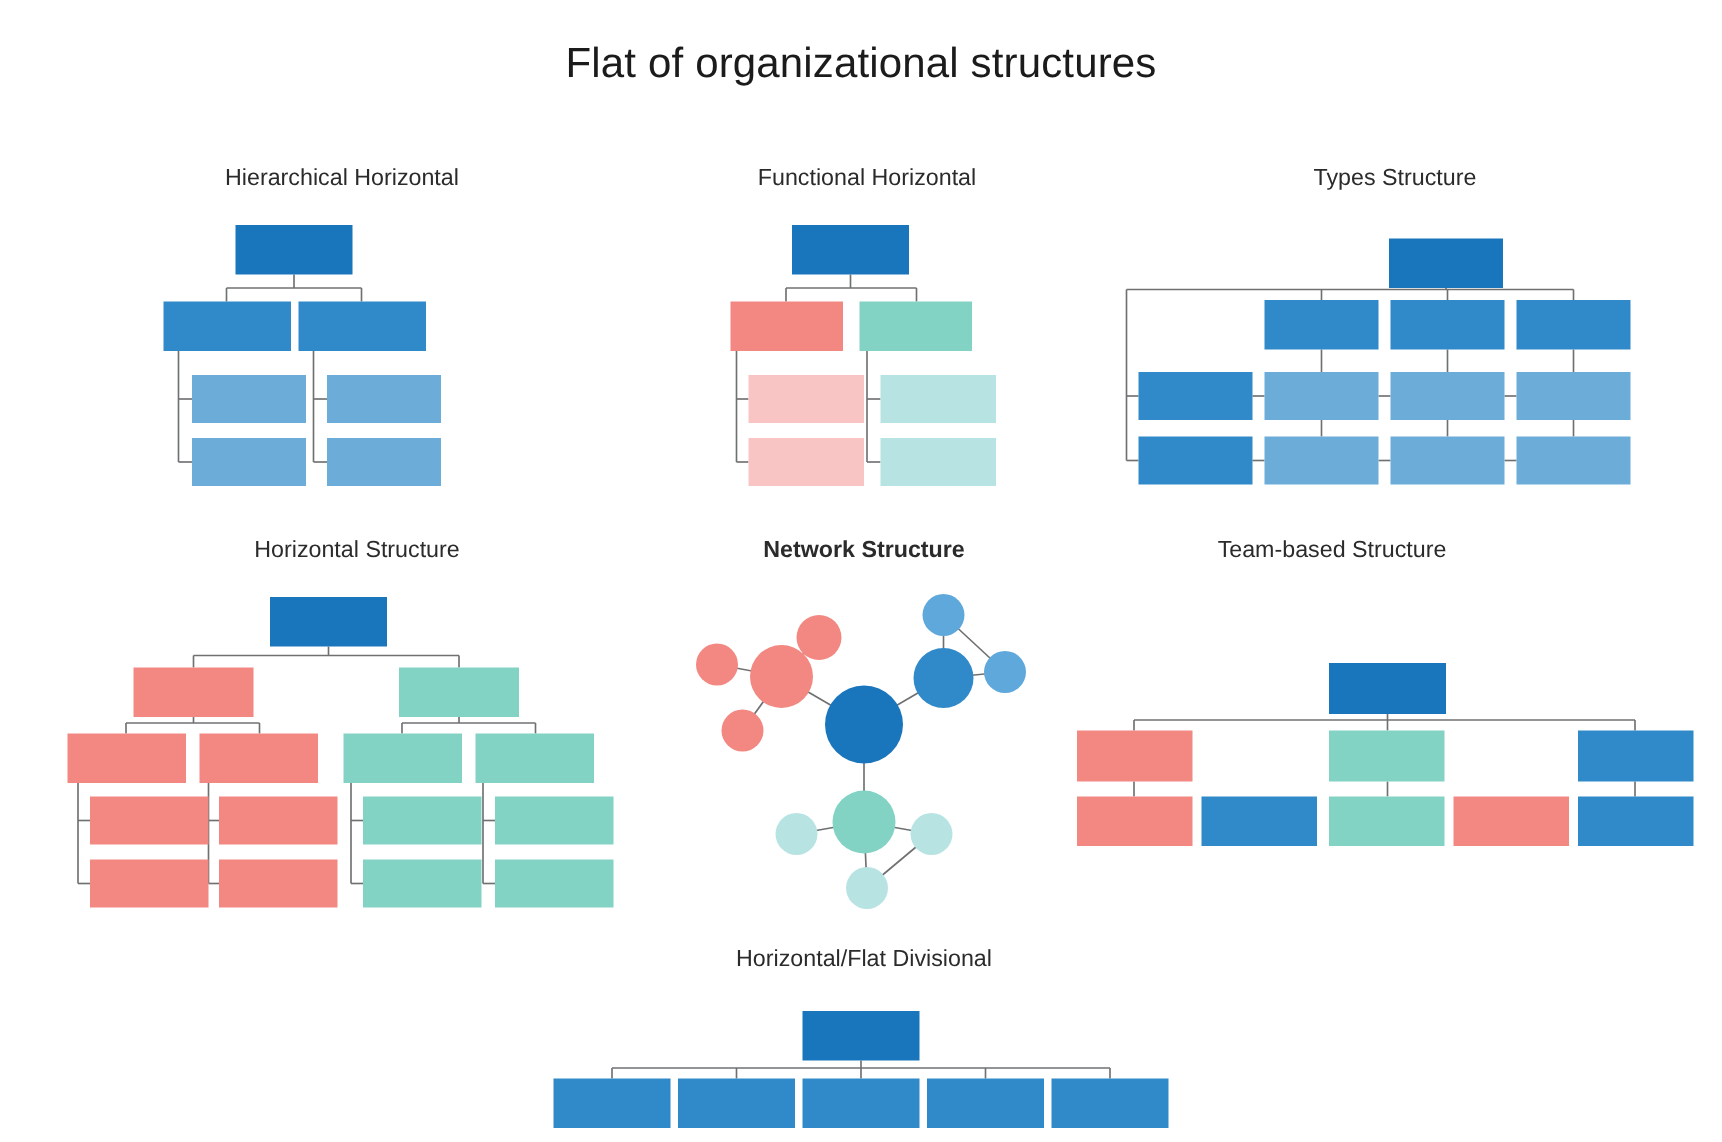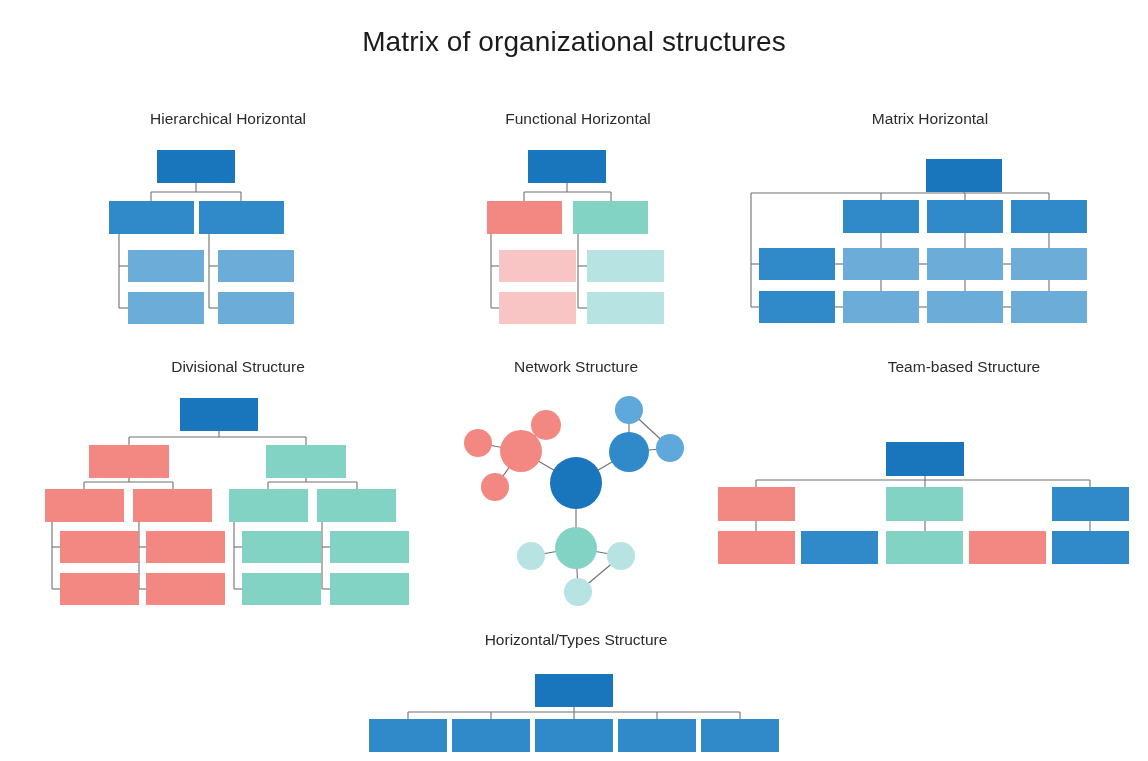--- a/index.html
+++ b/index.html
@@ -19,21 +19,21 @@
   .stage{position:absolute;left:0;top:0;width:100%;height:100%;}
   .node{position:absolute;box-sizing:border-box;}
   .wires{position:absolute;left:0;top:0;overflow:visible;pointer-events:none;}
   .wires line, .wires path{stroke:#6f7072;stroke-width:1.1;fill:none;}
   .netnode{position:absolute;border-radius:50%;}
   .netwire{stroke:#6f7072;stroke-width:1.1;fill:none;}
 </style>
 </head>
 <body>
 
-<div id="page-title">Matrix of organizational structures</div>
+<div id="page-title">Flat of organizational structures</div>
 
 <svg class="wires" width="1148" height="761" viewBox="0 0 1148 761" aria-hidden="true">
 
   <g>
     <line x1="196" y1="183" x2="196" y2="192"></line>
     <line x1="151" y1="192" x2="241" y2="192"></line>
     <line x1="151" y1="192" x2="151" y2="201"></line>
     <line x1="241" y1="192" x2="241" y2="201"></line>
     <line x1="119" y1="234" x2="119" y2="308"></line>
     <line x1="119" y1="266" x2="128" y2="266"></line>
@@ -139,25 +139,25 @@
       <line x1="521" y1="451" x2="495" y2="487" class="netwire"></line>
       <line x1="576" y1="548" x2="531" y2="556" class="netwire"></line>
       <line x1="576" y1="548" x2="621" y2="556" class="netwire"></line>
       <line x1="576" y1="548" x2="578" y2="592" class="netwire"></line>
       <line x1="621" y1="556" x2="578" y2="592" class="netwire"></line>
     </g>
 </svg>
 
 <div class="panel-title" style="left:128px;top:110px;width:200px;">Hierarchical Horizontal</div>
 <div class="panel-title" style="left:478px;top:110px;width:200px;">Functional Horizontal</div>
-<div class="panel-title" style="left:830px;top:110px;width:200px;">Matrix Horizontal</div>
-<div class="panel-title" style="left:138px;top:358px;width:200px;">Divisional Structure</div>
-<div class="panel-title" style="left:476px;top:358px;width:200px;">Network Structure</div>
-<div class="panel-title" style="left:864px;top:358px;width:200px;">Team-based Structure</div>
-<div class="panel-title" style="left:456px;top:631px;width:240px;">Horizontal/Types Structure</div>
+<div class="panel-title" style="left:830px;top:110px;width:200px;">Types Structure</div>
+<div class="panel-title" style="left:138px;top:358px;width:200px;">Horizontal Structure</div>
+<div class="panel-title" style="left:476px;top:358px;width:200px;font-weight:bold;">Network Structure</div>
+<div class="panel-title" style="left:788px;top:358px;width:200px;">Team-based Structure</div>
+<div class="panel-title" style="left:456px;top:631px;width:240px;">Horizontal/Flat Divisional</div>
 
 <div class="stage" id="boxes-layer">
     <div class="node" style="left: 157px; top: 150px; width: 78px; height: 33px; background: rgb(26, 118, 188);"></div>
     <div class="node" style="left: 109px; top: 201px; width: 85px; height: 33px; background: rgb(48, 137, 200);"></div>
     <div class="node" style="left: 199px; top: 201px; width: 85px; height: 33px; background: rgb(48, 137, 200);"></div>
     <div class="node" style="left: 128px; top: 250px; width: 76px; height: 32px; background: rgb(107, 172, 217);"></div>
     <div class="node" style="left: 128px; top: 292px; width: 76px; height: 32px; background: rgb(107, 172, 217);"></div>
     <div class="node" style="left: 218px; top: 250px; width: 76px; height: 32px; background: rgb(107, 172, 217);"></div>
     <div class="node" style="left: 218px; top: 292px; width: 76px; height: 32px; background: rgb(107, 172, 217);"></div>
     <div class="node" style="left: 528px; top: 150px; width: 78px; height: 33px; background: rgb(26, 118, 188);"></div>

